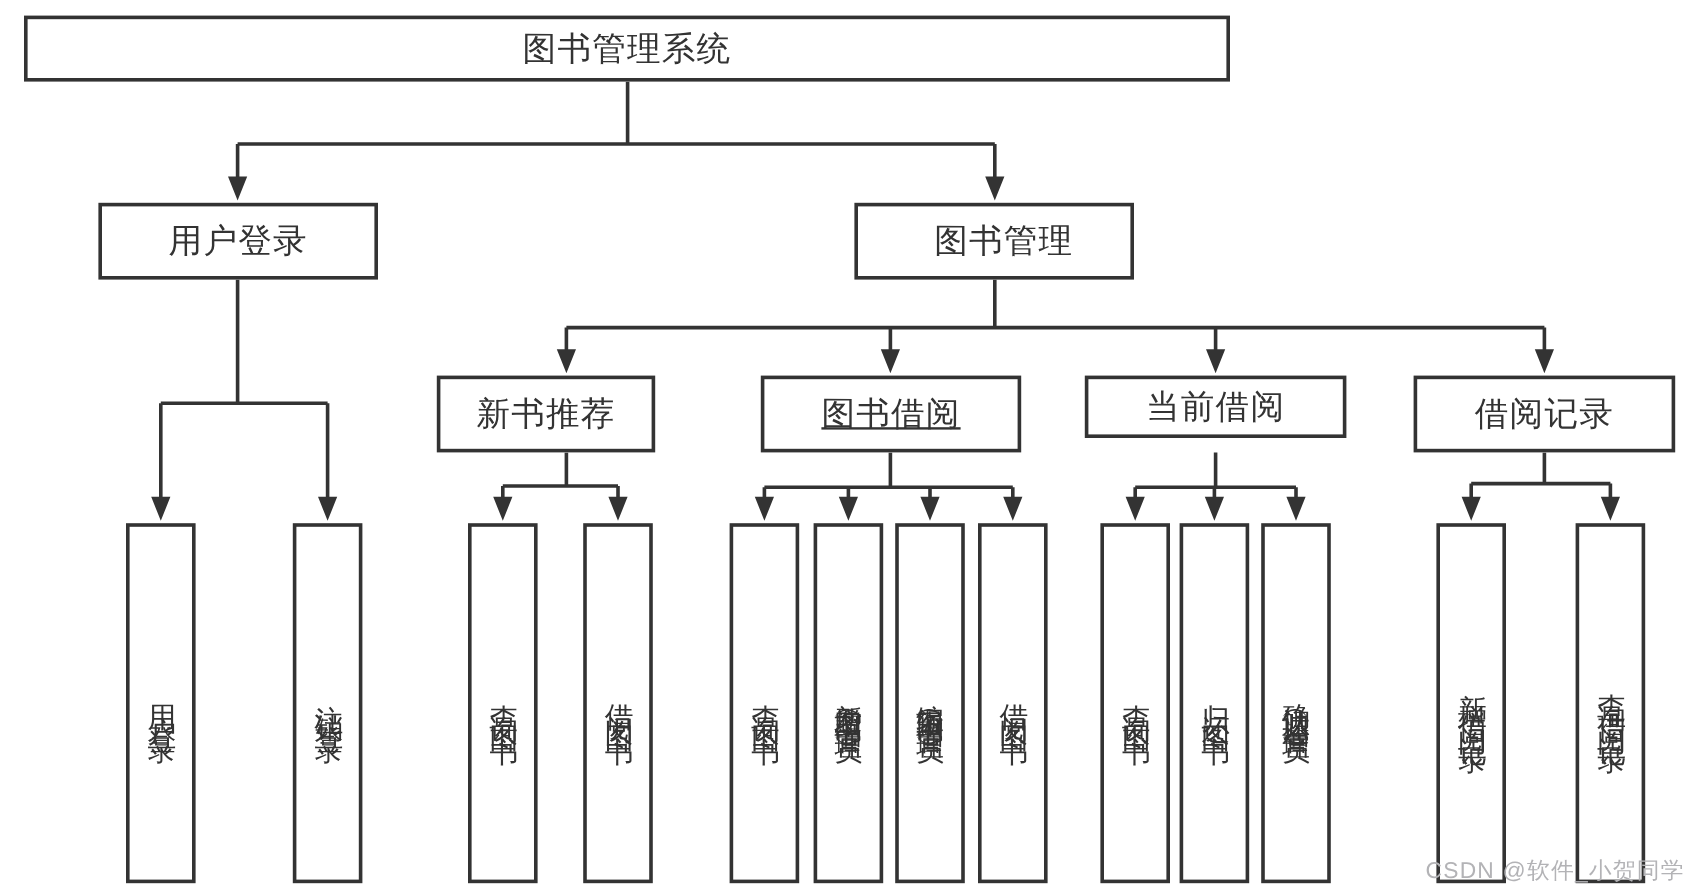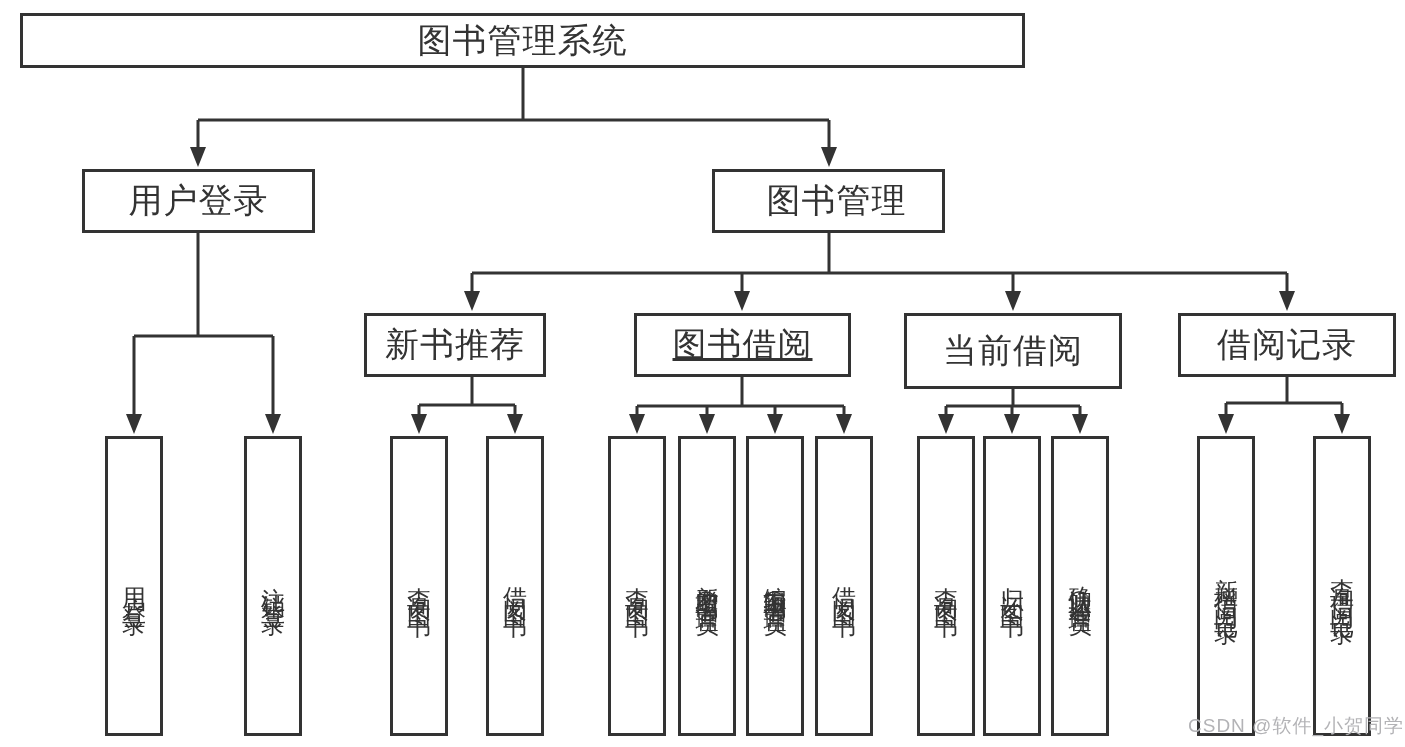--- a/index.html
+++ b/index.html
@@ -22,21 +22,21 @@
     position: absolute;
     box-sizing: border-box;
     border: 3px solid #333333;
     background: #ffffff;
     display: flex;
     align-items: center;
     justify-content: center;
     z-index: 2;
   }
   .hbox {
-    font-size: 34px;
+    font-size: 28px;
     letter-spacing: 1px;
     white-space: nowrap;
   }
   .vbox {
     top: 436px;
     width: 58px;
     height: 300px;
     font-size: 24px;
   }
   .vtext {
@@ -85,21 +85,21 @@
              M1342 434 L1334 414 L1350 414 Z" fill="#333333" stroke="none"></path>
   </svg>
 
   <div class="box hbox" style="left:20px; top:13px; width:1005px; height:55px;">图书管理系统</div>
 
   <div class="box hbox" style="left:82px; top:169px; width:233px; height:64px;">用户登录</div>
   <div class="box hbox" style="left:712px; top:169px; width:233px; height:64px;padding-left:16px;">图书管理</div>
 
   <div class="box hbox" style="left:364px; top:313px; width:182px; height:64px;">新书推荐</div>
   <div class="box hbox" style="left:634px; top:313px; width:217px; height:64px;text-decoration:underline;">图书借阅</div>
-  <div class="box hbox" style="left:904px; top:313px; width:218px; height:76px;">当前借阅</div>
+  <div class="box hbox" style="left:904px; top:313px; width:218px; height:52px;">当前借阅</div>
   <div class="box hbox" style="left:1178px; top:313px; width:218px; height:64px;">借阅记录</div>
 
   <div class="box vbox" style="left:105px;">
     <span class="vtext">用户登录</span>
   </div>
   <div class="box vbox" style="left:244px;">
     <span class="vtext">注销登录</span>
   </div>
 
   <div class="box vbox" style="left:390px;">

